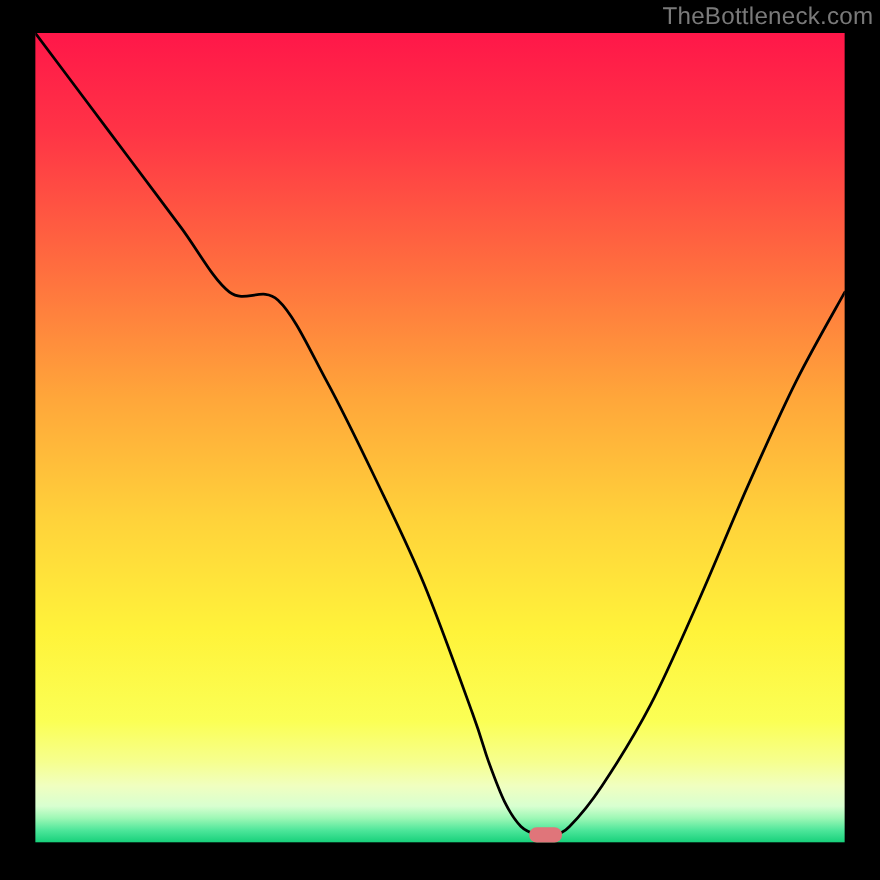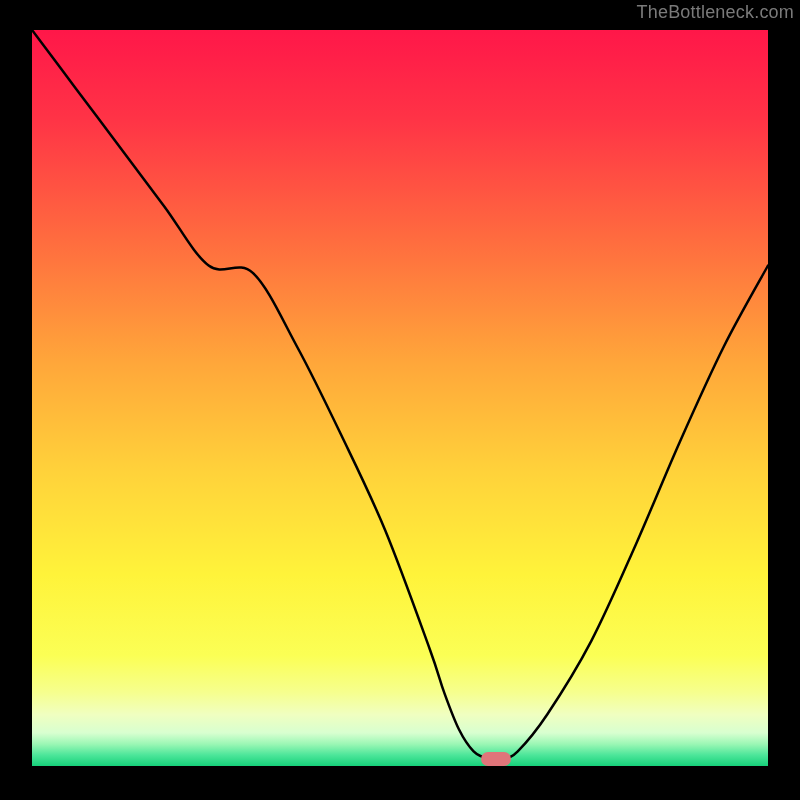--- a/index.html
+++ b/index.html
@@ -14,21 +14,21 @@
   .container {
     position: relative;
     width: 800px;
     height: 800px;
   }
   .watermark {
     position: absolute;
     top: 2px;
     right: 6px;
     color: #7a7a7a;
-    font-size: 18px;
+    font-size: 22px;
     font-weight: 500;
     letter-spacing: 0.2px;
     z-index: 10;
     user-select: none;
   }
   .plot-area {
     position: absolute;
     left: 32px;
     top: 30px;
     width: 736px;

